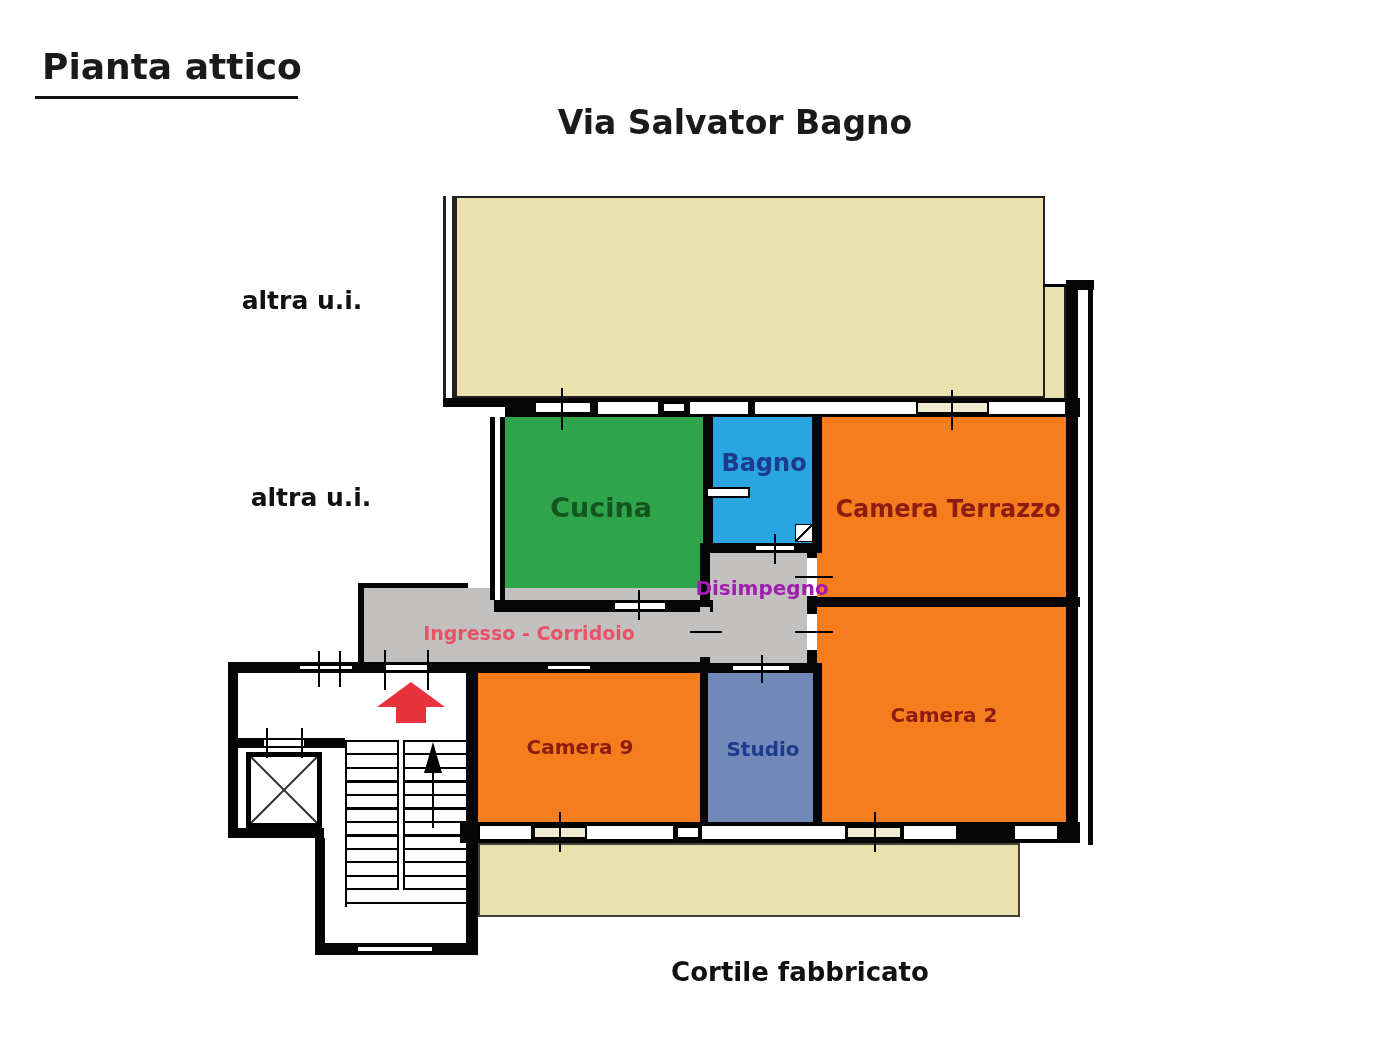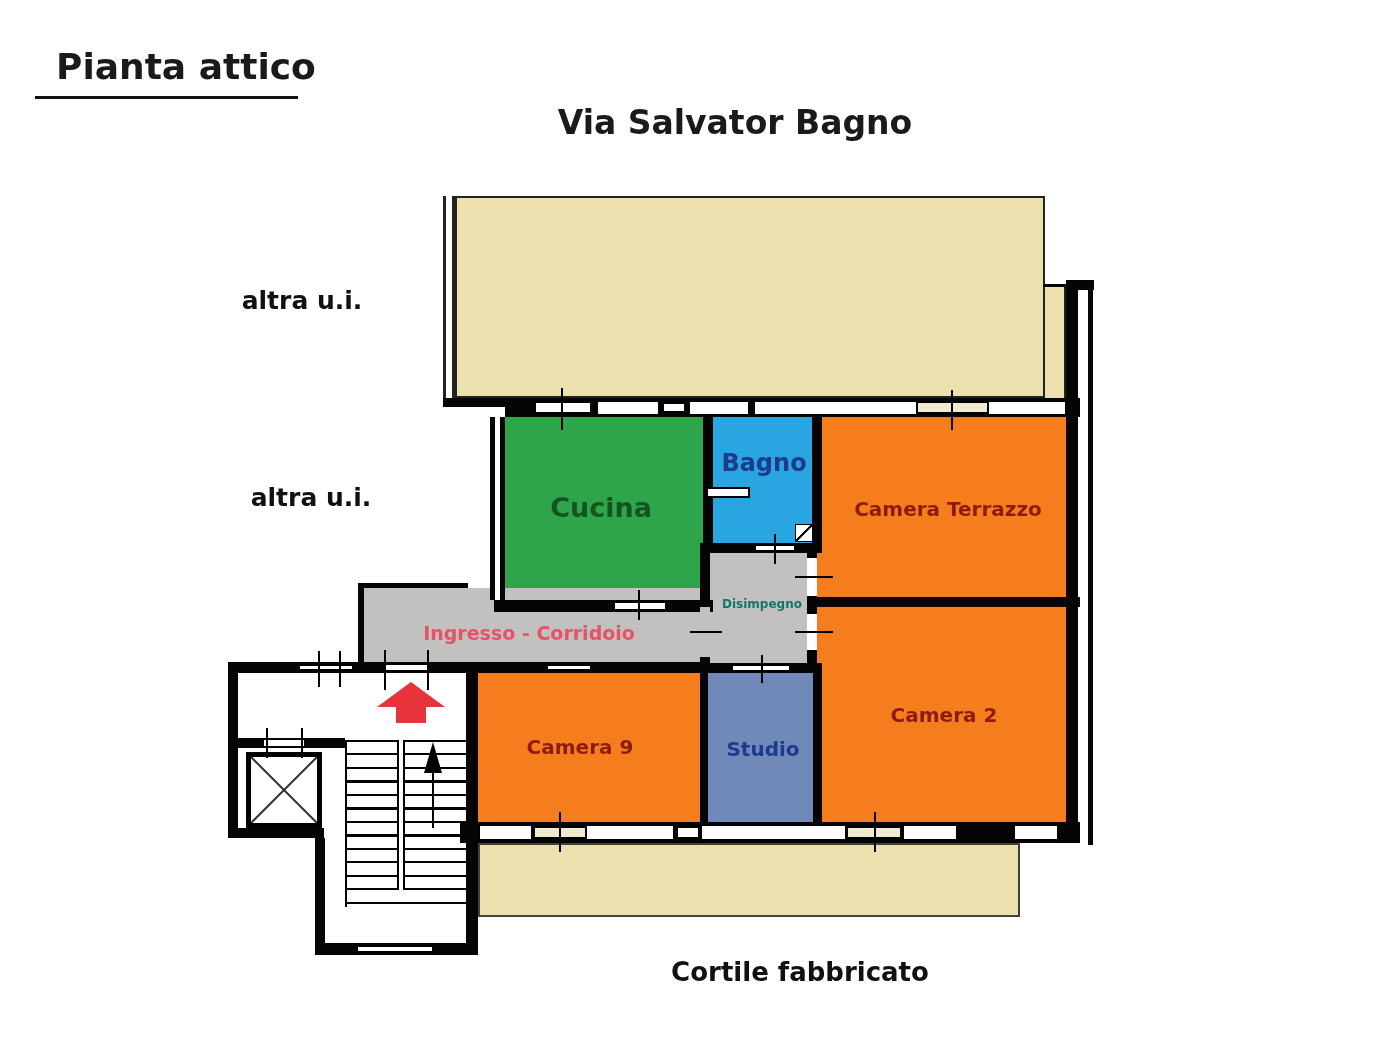--- a/index.html
+++ b/index.html
@@ -21,21 +21,21 @@
   .tri-up-black{position:absolute;width:0;height:0;border-left:9px solid transparent;
           border-right:9px solid transparent;border-bottom:31px solid #000;}
   .arrow-head{position:absolute;width:0;height:0;border-left:34px solid transparent;border-right:34px solid transparent;}
   .arrow-stem{position:absolute;}
 </style>
 </head>
 <body>
 
 <div id="canvas">
 
-  <div class="abs" style="left:56px;top:46px;font-size:36px;font-weight:bold;color:#1a1a1a;">Pianta attico</div>
+  <div class="abs" style="left:42px;top:46px;font-size:36px;font-weight:bold;color:#1a1a1a;">Pianta attico</div>
   <div class="abs" style="left:35px;top:96px;width:263px;height:3px;background:#111;"></div>
   <div class="lbl" style="left:735px;top:122px;font-size:33px;color:#1a1a1a;">Via Salvator Bagno</div>
   <div class="lbl" style="left:302px;top:300px;font-size:25px;color:#111;">altra u.i.</div>
   <div class="lbl" style="left:311px;top:497px;font-size:25px;color:#111;">altra u.i.</div>
   <div class="lbl" style="left:800px;top:972px;font-size:26px;color:#111;text-align:right;">Cortile fabbricato</div>
 
   <div class="room" style="left: 455px; top: 196px; width: 590px; height: 202px; border: 2px solid rgb(34, 34, 34); background-color: rgb(236, 225, 174);"></div>
   <div class="room" style="left: 1045px; top: 285px; width: 21px; height: 115px; border-right: 2px solid rgb(34, 34, 34); background-color: rgb(236, 225, 174);"></div>
   <div class="room" style="left: 505px; top: 417px; width: 198px; height: 185px; background-color: rgb(47, 165, 75);"></div>
   <div class="room" style="left: 713px; top: 417px; width: 100px; height: 128px; background-color: rgb(41, 165, 225);"></div>
@@ -134,20 +134,20 @@
   <div class="tick" style="left:266px;top:728px;width:2px;height:30px;"></div>
   <div class="tick" style="left:301px;top:728px;width:2px;height:30px;"></div>
   <div class="tick" style="left:559px;top:812px;width:2px;height:40px;"></div>
   <div class="tick" style="left:874px;top:812px;width:2px;height:40px;"></div>
 
   <div class="arrow-head" style="left:377px;top:682px;border-bottom:25px solid #e8323c;"></div>
   <div class="arrow-stem" style="left: 396px; top: 707px; width: 30px; height: 16px; background-color: rgb(232, 50, 60);"></div>
 
   <div class="lbl" style="left: 601px; top: 507px; font-size: 27px; color: rgb(20, 85, 31);">Cucina</div>
   <div class="lbl" style="left: 764px; top: 463px; font-size: 24px; color: rgb(29, 58, 140);">Bagno</div>
-  <div class="lbl" style="left: 948px; top: 509px; font-size: 20px; color: rgb(140, 28, 16);">Camera Terrazzo</div>
-  <div class="lbl" style="left: 762px; top: 604px; font-size: 12px; color: #0f766e;">Disimpegno</div>
+  <div class="lbl" style="left: 948px; top: 509px; font-size: 24px; color: rgb(140, 28, 16);">Camera Terrazzo</div>
+  <div class="lbl" style="left: 762px; top: 588px; font-size: 20px; color: #a21caf;">Disimpegno</div>
   <div class="lbl" style="left: 529px; top: 633px; font-size: 19px; color: rgb(232, 82, 102);">Ingresso - Corridoio</div>
   <div class="lbl" style="left: 580px; top: 747px; font-size: 20px; color: rgb(140, 28, 16);">Camera 9</div>
   <div class="lbl" style="left: 763px; top: 749px; font-size: 20px; color: rgb(29, 58, 140);">Studio</div>
   <div class="lbl" style="left: 944px; top: 715px; font-size: 20px; color: rgb(140, 28, 16);">Camera 2</div>
 
 </div>
 
 </body></html>

